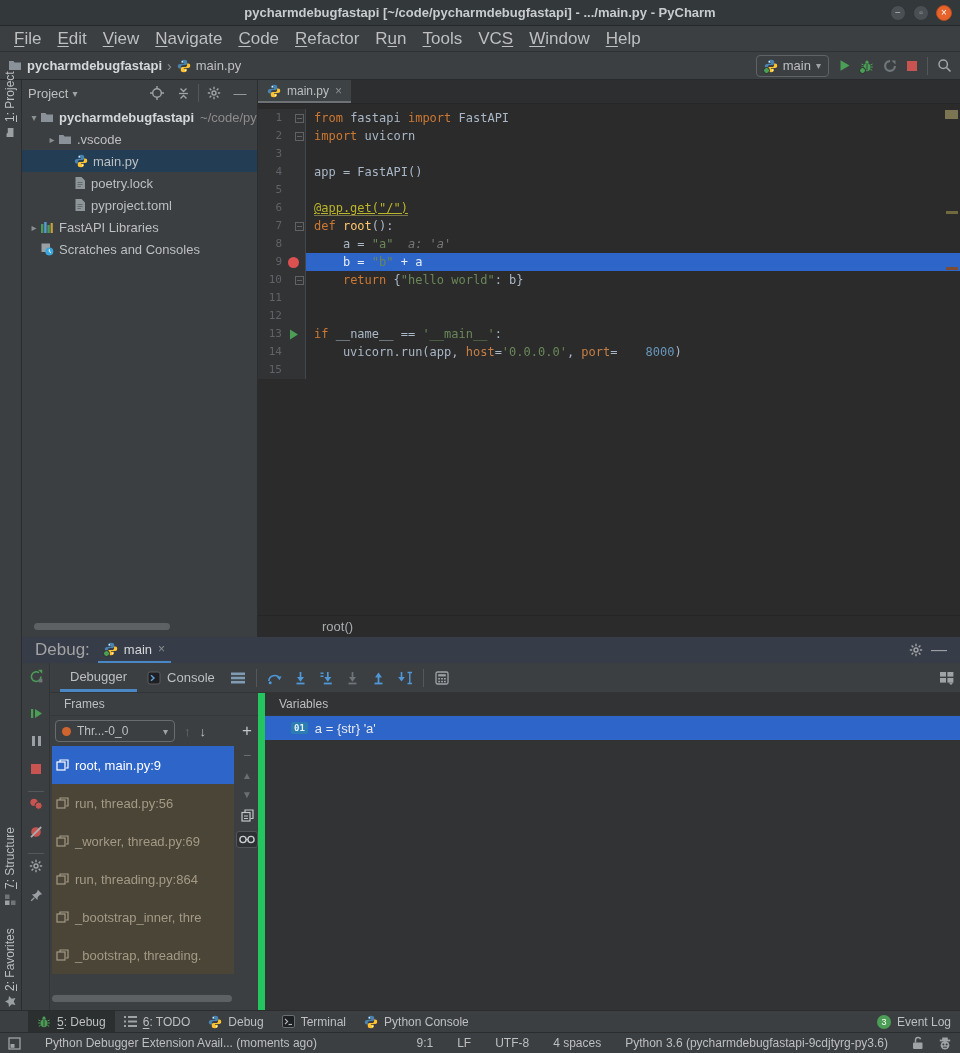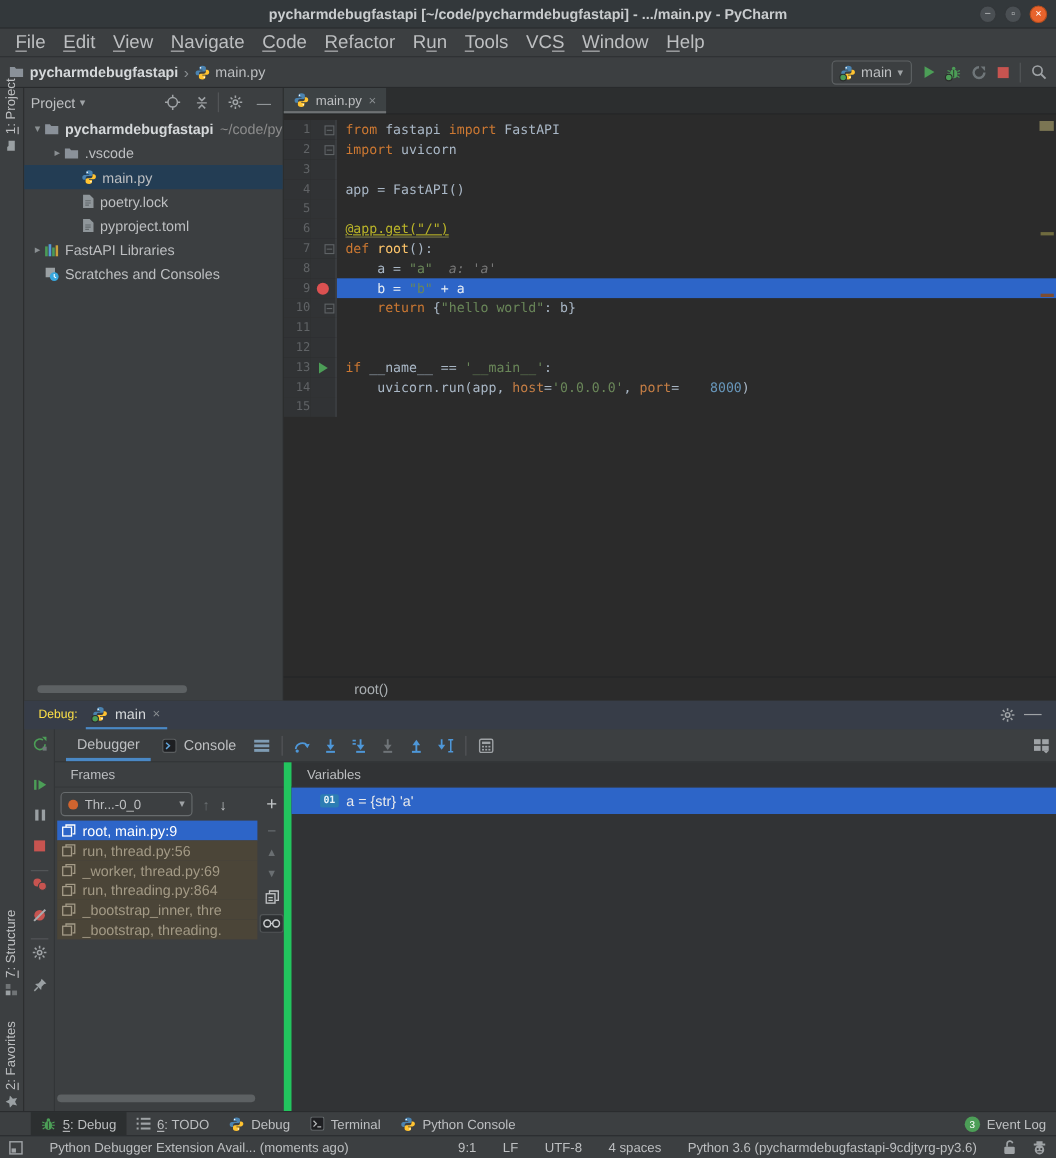--- a/index.html
+++ b/index.html
@@ -70,21 +70,21 @@
   .tk-k{color:var(--kw);} .tk-s{color:var(--str);} .tk-num{color:var(--num);margin-left:28px;}
   .tk-d{color:var(--deco);text-decoration:underline;border-bottom:1px solid #77764a;}
   .tk-f{color:var(--func);} .tk-h{color:var(--hint);font-style:italic;} .tk-a{color:var(--param);}
   .emark{position:absolute;right:2px;}
   
   #ecrumbs{left:258px;top:615px;width:702px;height:22px;background:#2b2b2b;border-top:1px solid #232526;
     display:flex;align-items:center;padding-left:64px;font-size:13px;color:#a8adb0;}
   
   #debug{left:22px;top:637px;width:938px;height:373px;background:var(--panel-bg);}
   #dbg-header{height:26px;background:var(--dbg-header);display:flex;align-items:center;padding:0 13px;gap:8px;}
-  #dbg-title{font-size:11px;color:#fde047;}
+  #dbg-title{font-size:17px;color:#a3a3a3;}
   #dbg-session{display:flex;align-items:center;gap:6px;height:100%;padding:0 6px;border-bottom:2px solid var(--accent);}
   #dbg-session .lbl{font-size:13px;color:#d5d8da;}
   #dbg-session .x{color:#8a8f92;font-size:12px;}
   #dbg-header .spacer{flex:1;}
   #dbg-body{position:absolute;left:0;top:26px;right:0;bottom:0;}
   #dbg-actions{position:absolute;left:0;top:0;bottom:0;width:28px;border-right:1px solid #323537;}
   #dbg-actions .ai{position:absolute;left:0;width:28px;display:flex;justify-content:center;}
   .asep{position:absolute;left:6px;width:16px;border-top:1px solid #55585a;}
   #dbg-toolbar{position:absolute;left:28px;right:0;top:0;height:30px;display:flex;align-items:center;
     border-bottom:1px solid #323537;padding-left:10px;}
@@ -96,21 +96,21 @@
   
   #frames-panel{position:absolute;left:28px;top:30px;width:208px;bottom:0;}
   .panel-title{height:23px;display:flex;align-items:center;padding-left:14px;font-size:12px;color:#bdbfc1;
     border-bottom:1px solid #35383a;}
   #thread-row{height:30px;display:flex;align-items:center;padding-left:5px;gap:9px;}
   #thread-select{display:flex;align-items:center;gap:6px;width:120px;height:22px;border:1px solid #686c6e;
     border-radius:4px;padding:0 6px;font-size:12px;color:#bdbfc1;}
   #thread-select .dot{width:9px;height:9px;border-radius:50%;background:var(--thread-dot);}
   #thread-select .caret{margin-left:auto;color:#9fa3a6;font-size:10px;}
   .fnav{font-size:13px;}
-  .frame-row{height:18px;width:182px;margin-left:2px;display:flex;align-items:center;gap:6px;padding-left:4px;
+  .frame-row{height:38px;width:182px;margin-left:2px;display:flex;align-items:center;gap:6px;padding-left:4px;
     font-size:13px;white-space:nowrap;overflow:hidden;text-align:center;}
   .frame-row.sel{background:var(--exec);color:#fff;}
   .frame-row.lib{background:var(--libf-bg);color:var(--libf-tx);}
   #frames-hscroll{position:absolute;left:2px;bottom:8px;width:180px;height:7px;border-radius:4px;background:#5d6163;}
   
   #mini-toolbar{position:absolute;left:214px;top:59px;width:22px;display:flex;flex-direction:column;
     align-items:center;gap:9px;}
   .mi{color:#c3c6c8;font-size:14px;line-height:1;}
   .mi.dim{color:#6a6f72;font-size:10px;}
   .mi.plus{font-size:17px;}

